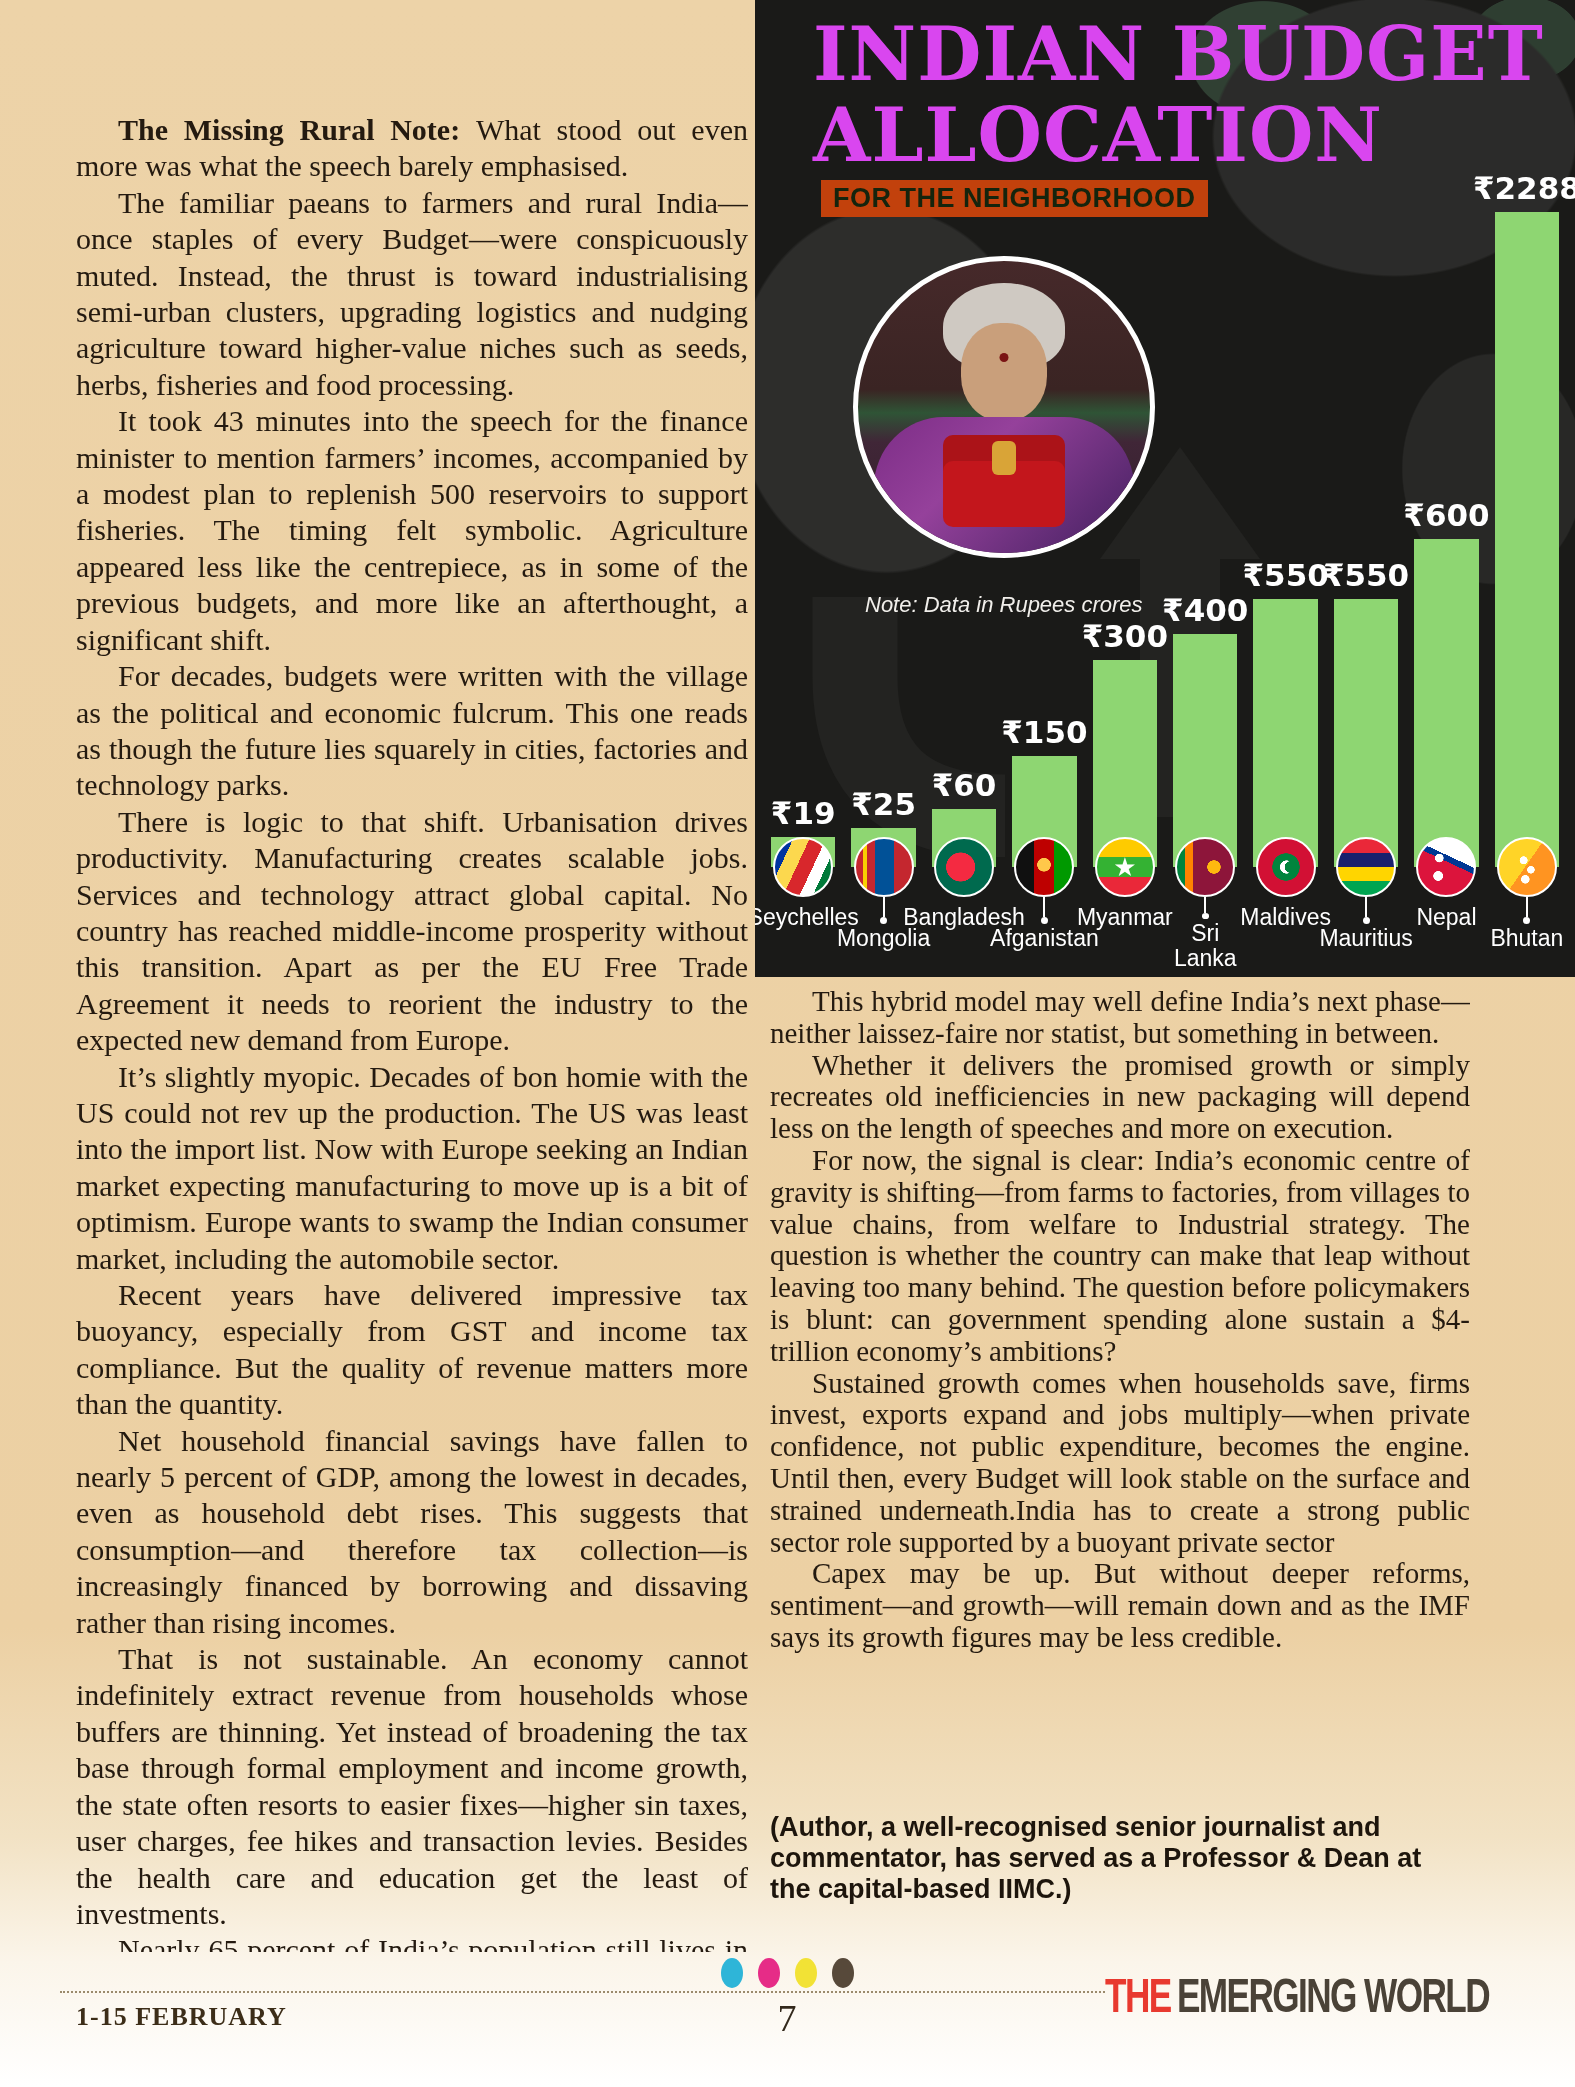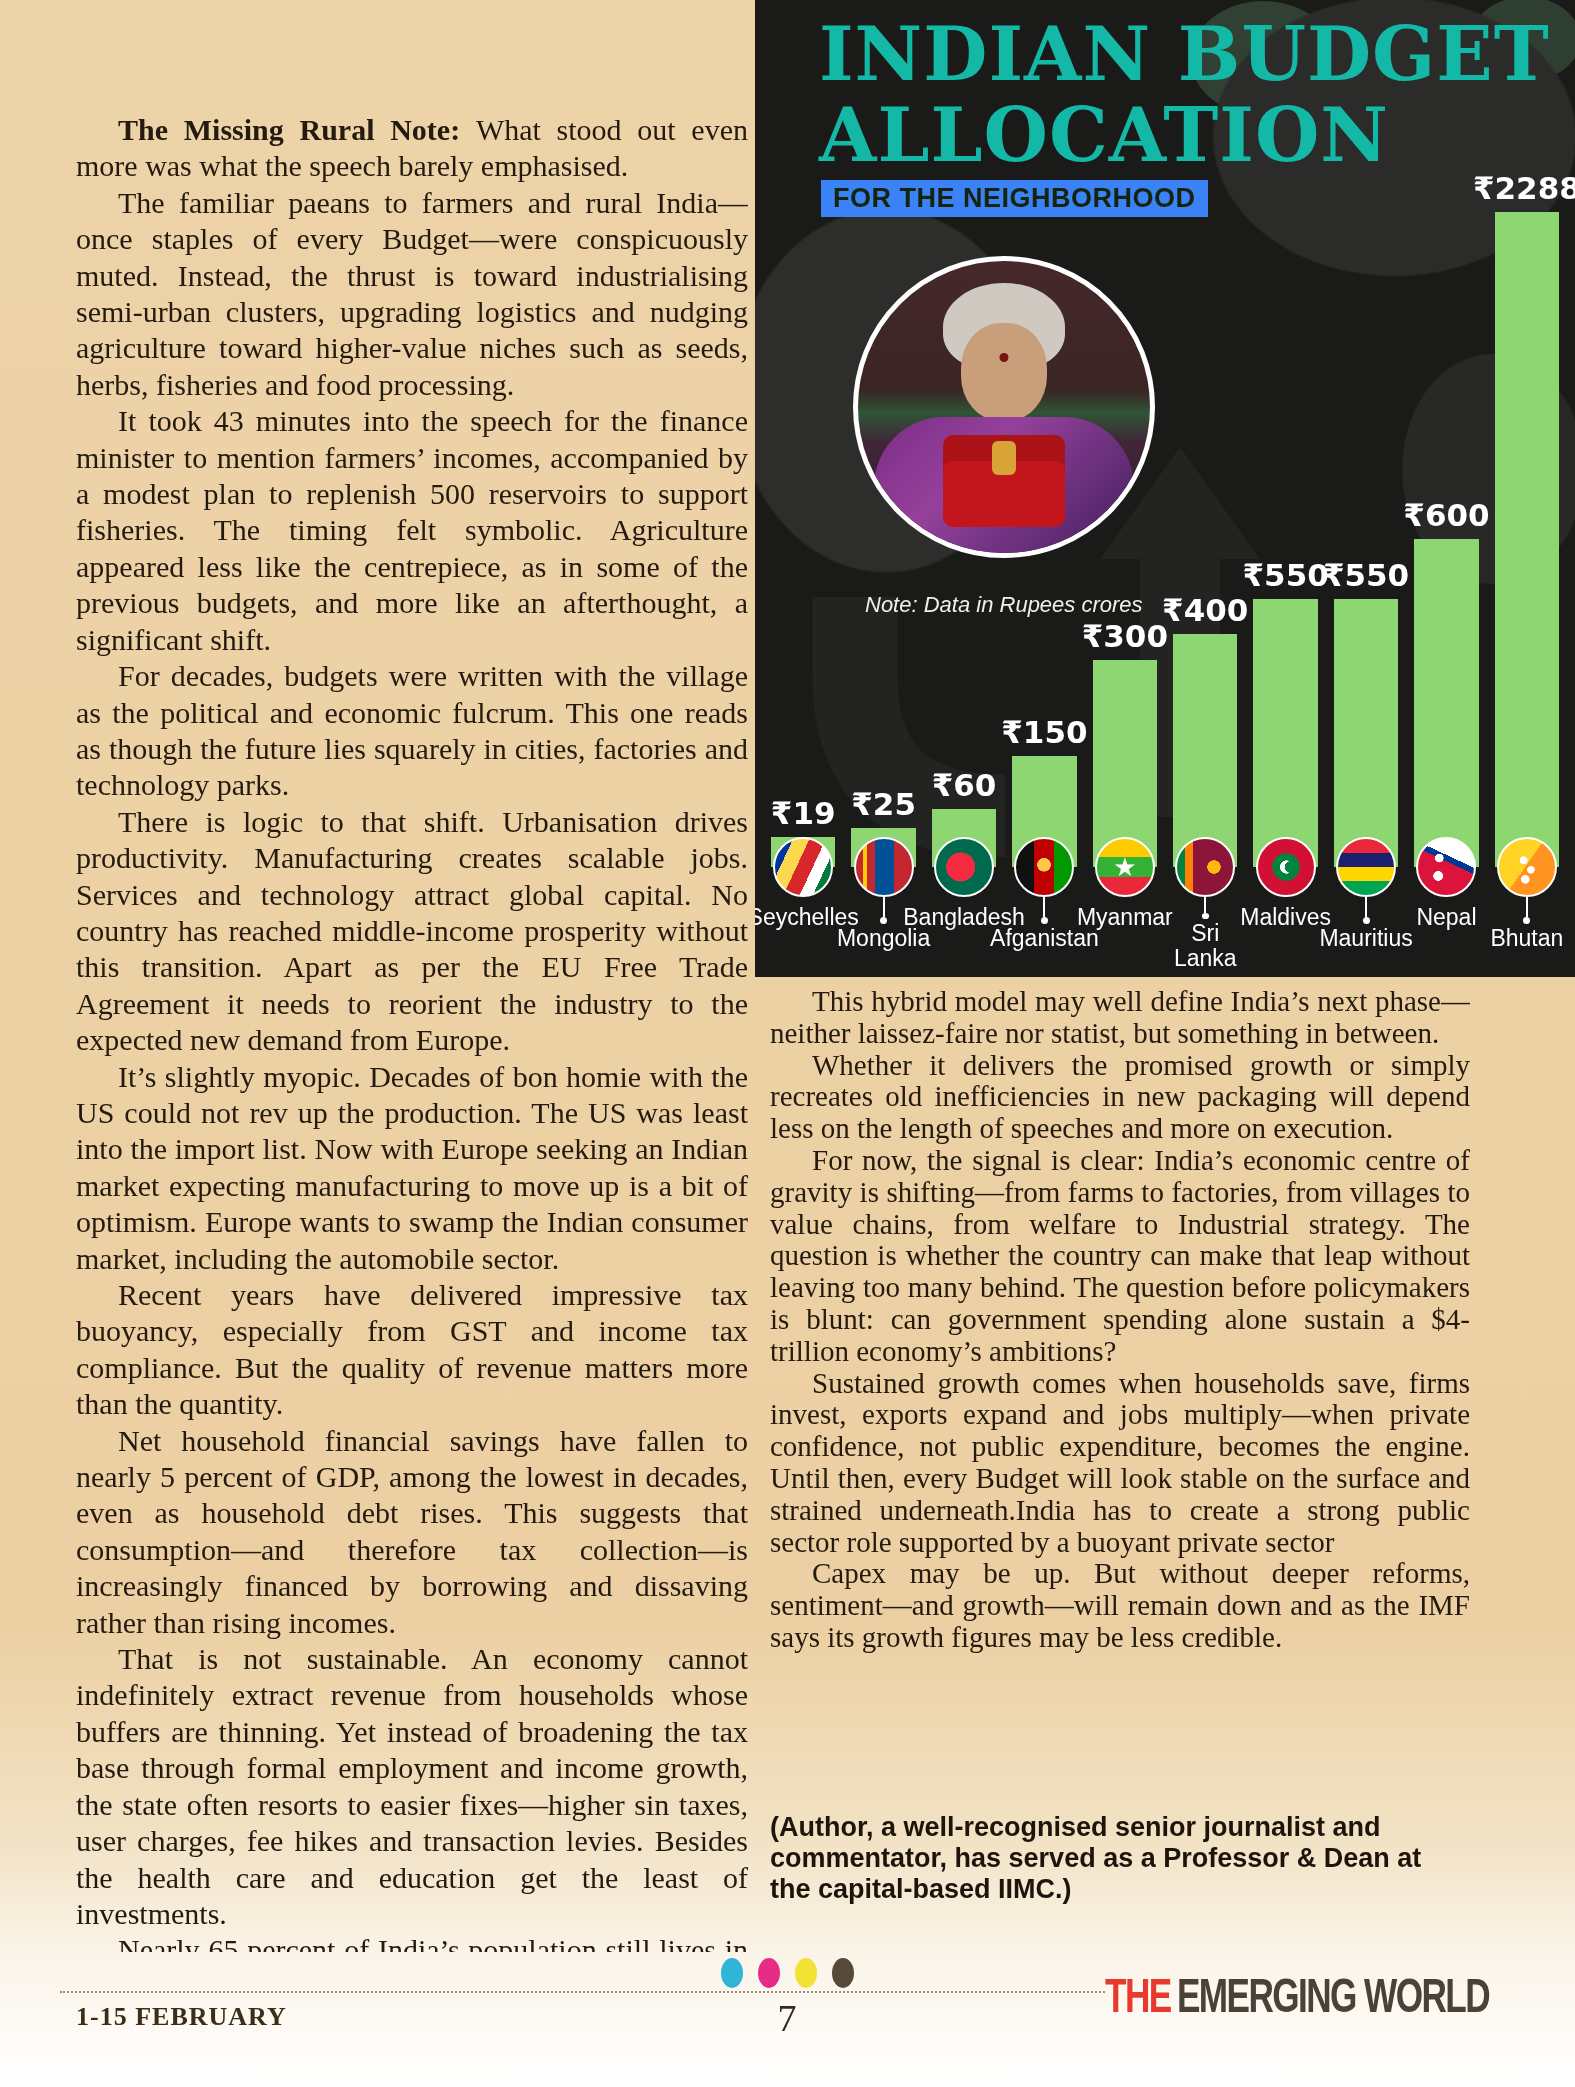--- a/index.html
+++ b/index.html
@@ -20,23 +20,23 @@
 
   
   .chart-panel{position:absolute;left:755px;top:0;width:820px;height:977px;background:#1a1a18;overflow:hidden;}
   .map-layer{position:absolute;inset:0;opacity:.55;background:
     radial-gradient(ellipse 250px 300px at 16% 40%, #3d3d3c 0 60%, rgba(0,0,0,0) 61%),
     radial-gradient(ellipse 300px 230px at 78% 14%, #3a3a39 0 60%, rgba(0,0,0,0) 61%),
     radial-gradient(ellipse 150px 190px at 90% 48%, #343433 0 60%, rgba(0,0,0,0) 61%),
     radial-gradient(ellipse 120px 95px at 62% 6%, #42604a 0 60%, rgba(0,0,0,0) 61%),
     radial-gradient(ellipse 90px 70px at 94% 4%, #3f5c46 0 60%, rgba(0,0,0,0) 61%);}
   .watermark{position:absolute;left:40px;bottom:120px;opacity:.9;}
-  .chart-title{position:absolute;left:64px;top:14px;font-family:"DejaVu Serif",serif;font-weight:bold;
-    font-size:74px;line-height:81px;letter-spacing:1px;color:#14b8a6;white-space:nowrap;}
-  .chart-tag{position:absolute;left:66px;top:180px;display:inline-block;background:#3b82f6;color:#15240d;
+  .chart-title{position:absolute;left:58px;top:14px;font-family:"DejaVu Serif",serif;font-weight:bold;
+    font-size:74px;line-height:81px;letter-spacing:1px;color:#d946ef;white-space:nowrap;}
+  .chart-tag{position:absolute;left:66px;top:180px;display:inline-block;background:#c2410c;color:#15240d;
     font-family:"Liberation Sans",sans-serif;font-weight:bold;font-size:27px;padding:3px 12px;letter-spacing:.5px;}
   .chart-note{position:absolute;left:110px;top:592px;font-family:"Liberation Sans",sans-serif;font-style:italic;
     font-size:22px;color:#f1efeb;}
   .photo{position:absolute;left:98px;top:256px;width:292px;height:292px;border-radius:50%;border:5px solid #fff;
     overflow:hidden;background:linear-gradient(180deg,#46292a 0%,#3a2423 44%,#2f5436 52%,#402637 62%,#321e28 100%);}
   .photo .hair{position:absolute;left:50%;top:22px;transform:translateX(-50%);width:122px;height:88px;
     border-radius:50% 50% 42% 42%;background:#cfc9c2;}
   .photo .face{position:absolute;left:50%;top:62px;transform:translateX(-50%);width:86px;height:98px;
     border-radius:46%;background:#c99f7b;}
   .photo .bindi{position:absolute;left:50%;top:92px;transform:translateX(-50%);width:9px;height:9px;border-radius:50%;background:#7a1414;}

